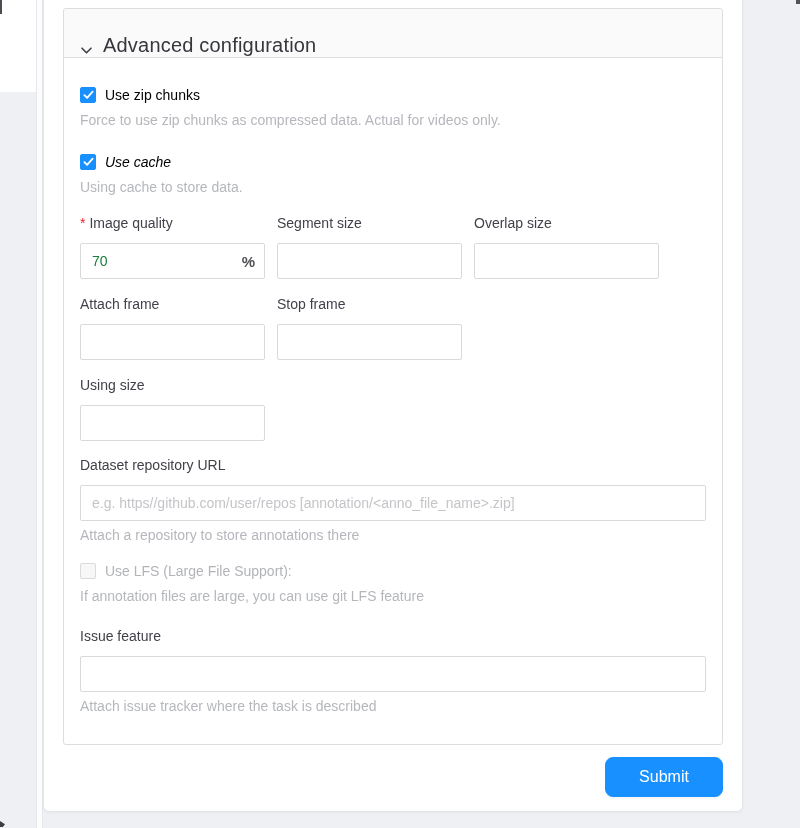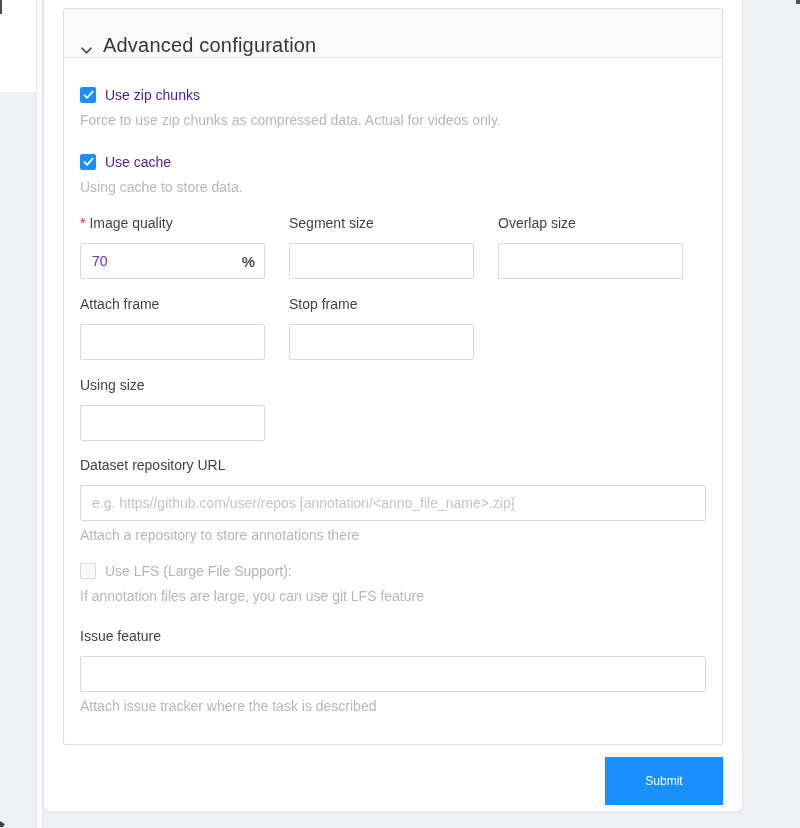--- a/index.html
+++ b/index.html
@@ -29,43 +29,43 @@
   .chevron{width:13px;height:13px;margin-right:10px;flex:0 0 auto;}
   .panel-title{font-size:20px;color:#36363d;letter-spacing:.2px;}
   .panel-body{padding:28px 16px 30px 16px;}
 
   
   .cb-row{display:flex;align-items:center;height:18px;}
   .cb{width:16px;height:16px;box-sizing:border-box;border-radius:2px;flex:0 0 auto;
     display:flex;align-items:center;justify-content:center;cursor:pointer;}
   .cb.checked{background:#1890ff;border:1px solid #1890ff;}
   .cb.off{background:#f7f7f8;border:1px solid #dadbde;}
-  .cb-label{margin-left:9px;font-size:14px;color:#4c1d95;cursor:pointer;}
+  .cb-label{margin-left:9px;font-size:14px;color:#000000;cursor:pointer;}
   .cb-label.dim{color:#b2b4b9;}
   .help{font-size:14px;color:#b5b7bc;margin-top:8px;line-height:16px;}
 
   
-  .grid{display:grid;grid-template-columns:185px 185px 185px;column-gap:24px;}
+  .grid{display:grid;grid-template-columns:185px 185px 185px;column-gap:12px;}
   .flabel{font-size:14px;color:#41414a;height:20px;margin-bottom:8px;white-space:nowrap;}
   .req{color:#f5222d;margin-right:4px;}
   .tinput{height:36px;width:100%;box-sizing:border-box;border:1px solid #d9d9d9;border-radius:2px;
-    background:#fff;font-family:"Liberation Sans",sans-serif;font-size:14px;color:#6d28d9;
+    background:#fff;font-family:"Liberation Sans",sans-serif;font-size:14px;color:#15803d;
     padding:0 11px;outline:none;}
   .tinput::placeholder{color:#c4c5c9;}
   .suffix-wrap{position:relative;}
   .suffix{position:absolute;right:10px;top:50%;transform:translateY(-50%);
     font-size:15px;color:#4e4e55;font-weight:700;pointer-events:none;}
   .mt17{margin-top:17px;} .mt16{margin-top:16px;} .mt20{margin-top:20px;}
-  .mt25{margin-top:25px;} .mt19{margin-top:19px;} .mt24{margin-top:24px;}
+  .mt25{margin-top:25px;font-style:italic;} .mt19{margin-top:19px;} .mt24{margin-top:24px;}
   .help6{margin-top:6px;}
 
   
   .footer{display:flex;justify-content:flex-end;margin:12px 19px 0 0;}
-  .submit-btn{width:118px;height:48px;background:#1890ff;border:1px solid #1890ff;
-    border-radius:0;color:#fff;font-family:"Liberation Sans",sans-serif;font-size:12px;
+  .submit-btn{width:118px;height:40px;background:#1890ff;border:1px solid #1890ff;
+    border-radius:8px;color:#fff;font-family:"Liberation Sans",sans-serif;font-size:16px;
     cursor:pointer;box-shadow:0 2px 0 rgba(0,0,0,0.03);}
 </style>
 </head>
 <body>
 
 <div class="white-topleft"></div>
 <div class="scroll-track"></div>
 <div class="edge-thumb"></div>
 <div class="corner-mark-tr"></div>
 <div class="corner-mark-bl"></div>

